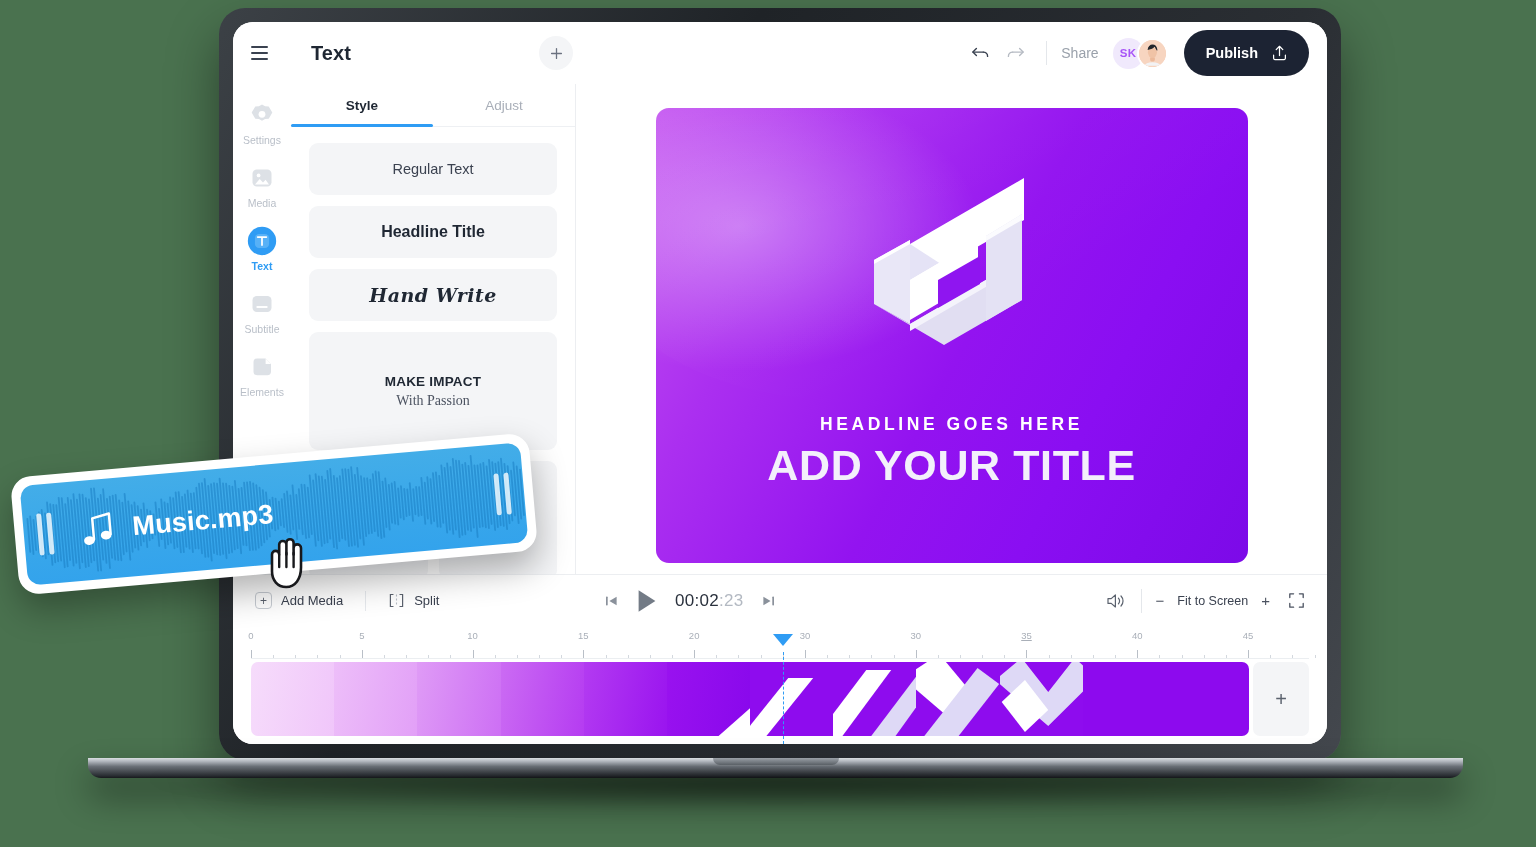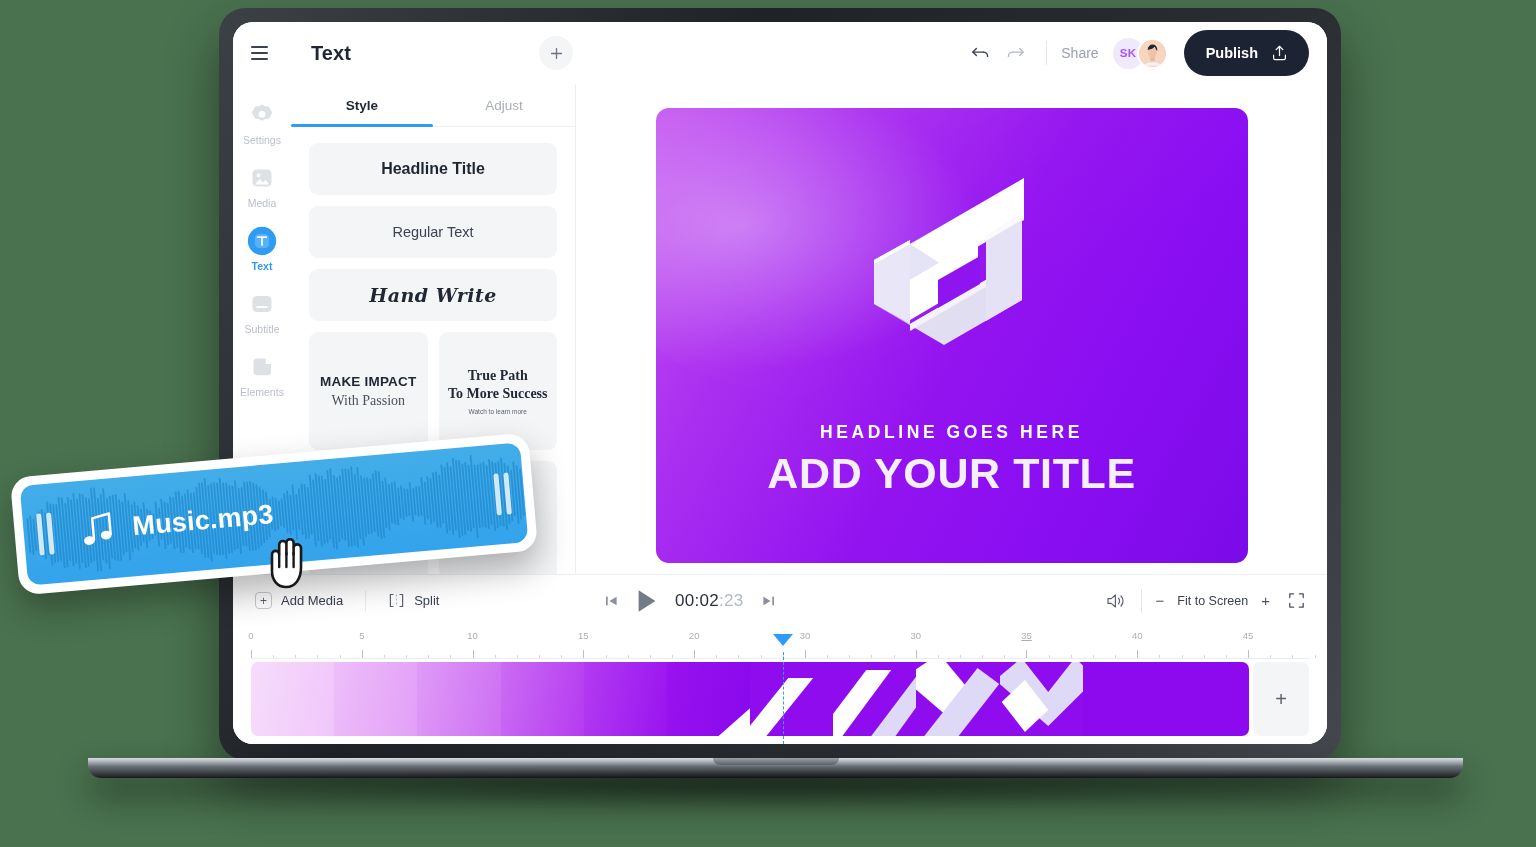--- a/index.html
+++ b/index.html
@@ -157,21 +157,21 @@
       radial-gradient(ellipse 70% 55% at 14% 26%, rgba(255,255,255,.34) 0%, rgba(255,255,255,0) 58%),
       linear-gradient(118deg, #c24ff0 0%, #ab2ff0 24%, #9313f0 52%, #8a0ef2 72%, #7c0ae8 100%);
   }
   #preview-sheen {
     position:absolute; left:-10%; top:-30%; width:130%; height:92%;
     background: linear-gradient(160deg, rgba(255,255,255,.10) 0%, rgba(255,255,255,.02) 45%, rgba(255,255,255,0) 70%);
     border-radius: 0 0 60% 40%;
     transform: rotate(-7deg);
   }
   #preview-logo { position:absolute; left:50%; top:40px; transform:translateX(-50%); }
-  #preview-texts { position:absolute; left:0; right:0; bottom:68px; text-align:center; }
+  #preview-texts { position:absolute; left:0; right:0; bottom:76px; text-align:center; }
   #headline-small {
     font-size: 17.5px; font-weight: 600; color:#fff;
     letter-spacing: 3.6px;
   }
   #headline-big {
     font-size: 43px; font-weight: 800; color:#f3f0fb;
     letter-spacing: .6px; margin-top: 9px; line-height:1;
   }
 
   
@@ -362,40 +362,33 @@
       </div>
 
       <div id="side-panel">
         <div id="panel-tabs">
           <div class="panel-tab active">Style</div>
           <div class="panel-tab">Adjust</div>
         </div>
 
         <div id="panel-scroll">
           <div class="style-card">
+            <span class="sc-regular">Regular Text</span>
+          </div>
+          <div class="style-card">
             <span class="sc-headline">Headline Title</span>
-          </div>
-          <div class="style-card">
-            <span class="sc-regular">Regular Text</span>
           </div>
           <div class="style-card">
             <span class="sc-hand">Hand Write</span>
           </div>
 
           <div id="card-grid">
             <div class="grid-card">
               <div class="gc-t1">MAKE IMPACT</div>
               <div class="gc-t2">With Passion</div>
-            </div>
-            <div class="grid-card">
-              <div class="gc-s1" id="true-path-title">
-                  <div>True Path</div>
-                  <div>To More Success</div>
-                </div>
-              <div class="gc-s2">Watch to learn more</div>
             </div>
           </div>
 
           <div id="card-grid-2">
             <div class="grid-card2"></div>
             <div class="grid-card2">
               <div class="gc-w1">Write</div>
               <div class="gc-w2">WRITE</div>
             </div>
           </div>

